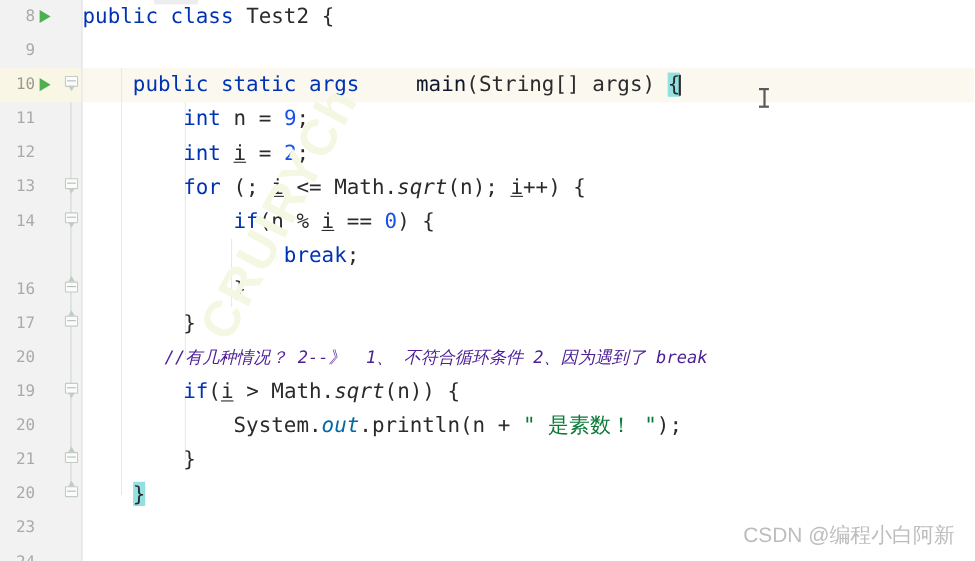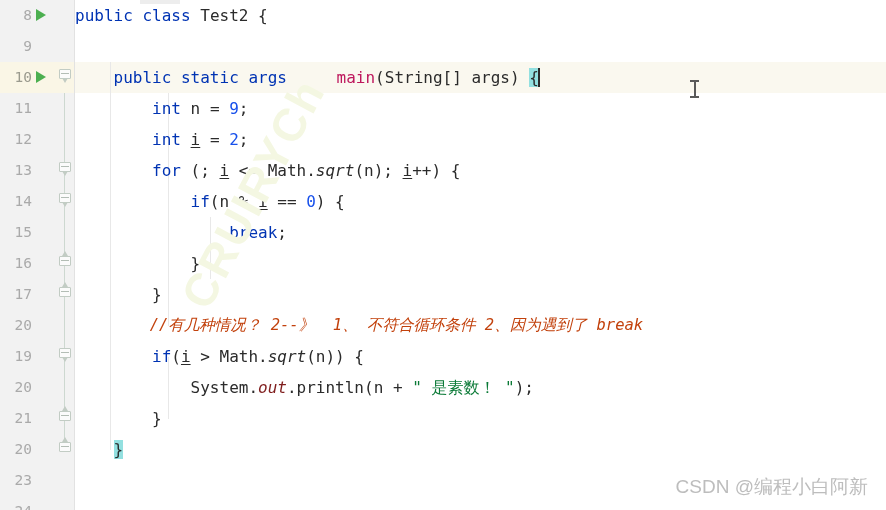--- a/index.html
+++ b/index.html
@@ -103,42 +103,42 @@
     position: absolute;
     left: 0; top: 62px;
     width: 811px; height: 31px;
     background: #faf8ef;
   }
 
   .cline {
     position: absolute;
     left: 0; width: 811px; height: 31px;
     line-height: 31px;
-    font-size: 16px;
+    font-size: 19px;
     white-space: pre;
     color: #2b2b2b;
     font-family: "DejaVu Sans Mono", "Liberation Mono", monospace;
     z-index: 4;
   }
 
   
   .iguide {
     position: absolute;
     width: 1px;
     background: #e8e8e8;
     z-index: 3;
   }
 
   
   .kw   { color: #0033b3; }
   .num  { color: #1750eb; }
   .str  { color: #0b7a37; }
-  .cmt  { color: #c2410c; font-style: italic; }
-  .fn   { color: #be185d; padding-left: 40px; }
-  .sfld { color: #7f1d1d; font-style: italic; }
+  .cmt  { color: #4c1d95; font-style: italic; }
+  .fn   { color: #0f172a; padding-left: 40px; }
+  .sfld { color: #0369a1; font-style: italic; }
   .mth  { color: #2b2b2b; font-style: italic; }
   .pln  { color: #2b2b2b; }
   .var-u { color: #2b2b2b; text-decoration: underline; text-underline-offset: 2px; }
   .brace-hl {
     background: #93e0e0;
   }
   .caret {
     display: inline-block;
     width: 0; border-left: 2px solid #2b2b2b;
     height: 19px; vertical-align: -4px;
@@ -289,23 +289,20 @@
 
     <div class="gline" style="top:186px;">
       <span class="lnum">14</span>
       <span class="fold down">
           <span class="box"></span>
           <span class="minus"></span>
           <span class="tip"></span>
         </span>
     </div>
 
-    <div class="gline" style="top:217px;">
-      <span class="lnum">15</span>
-    </div>
 
     <div class="gline" style="top:248px;">
       <span class="lnum">16</span>
       <span class="fold up">
           <span class="tip"></span>
           <span class="box"></span>
           <span class="minus"></span>
         </span>
     </div>
 

